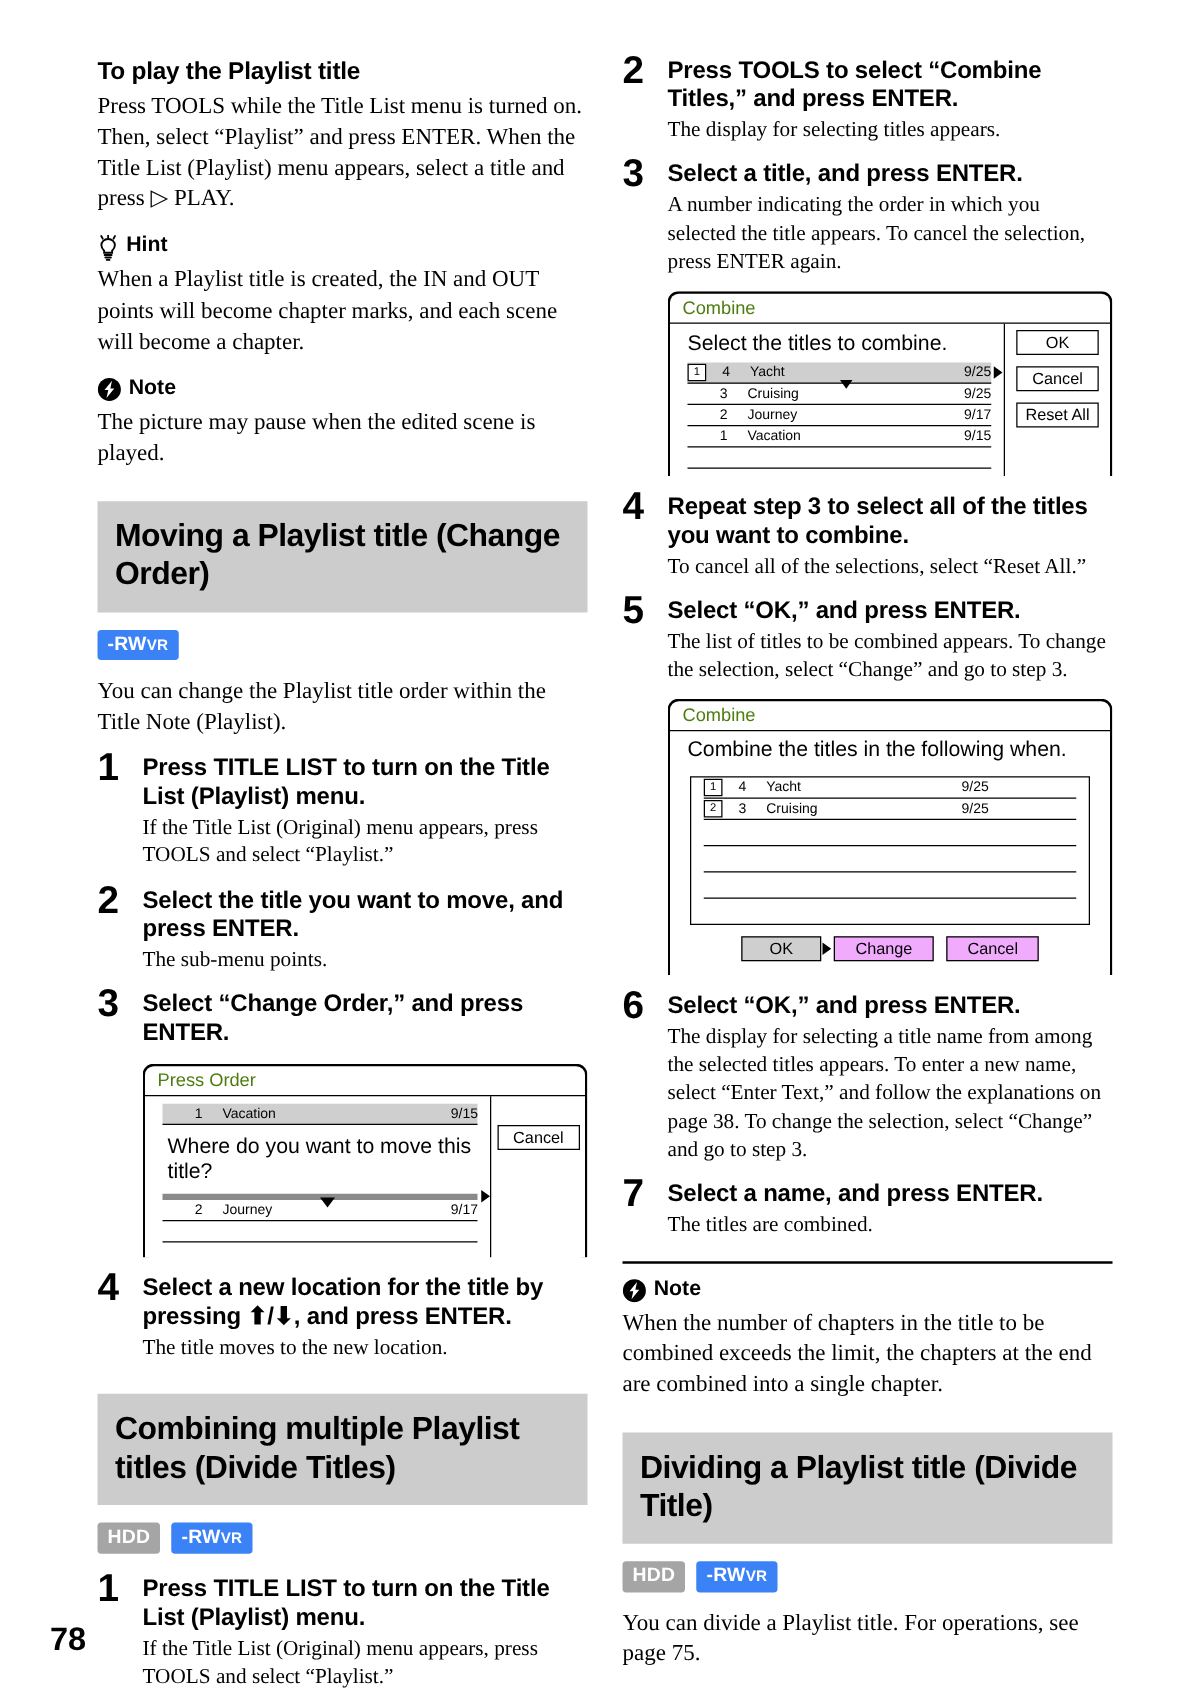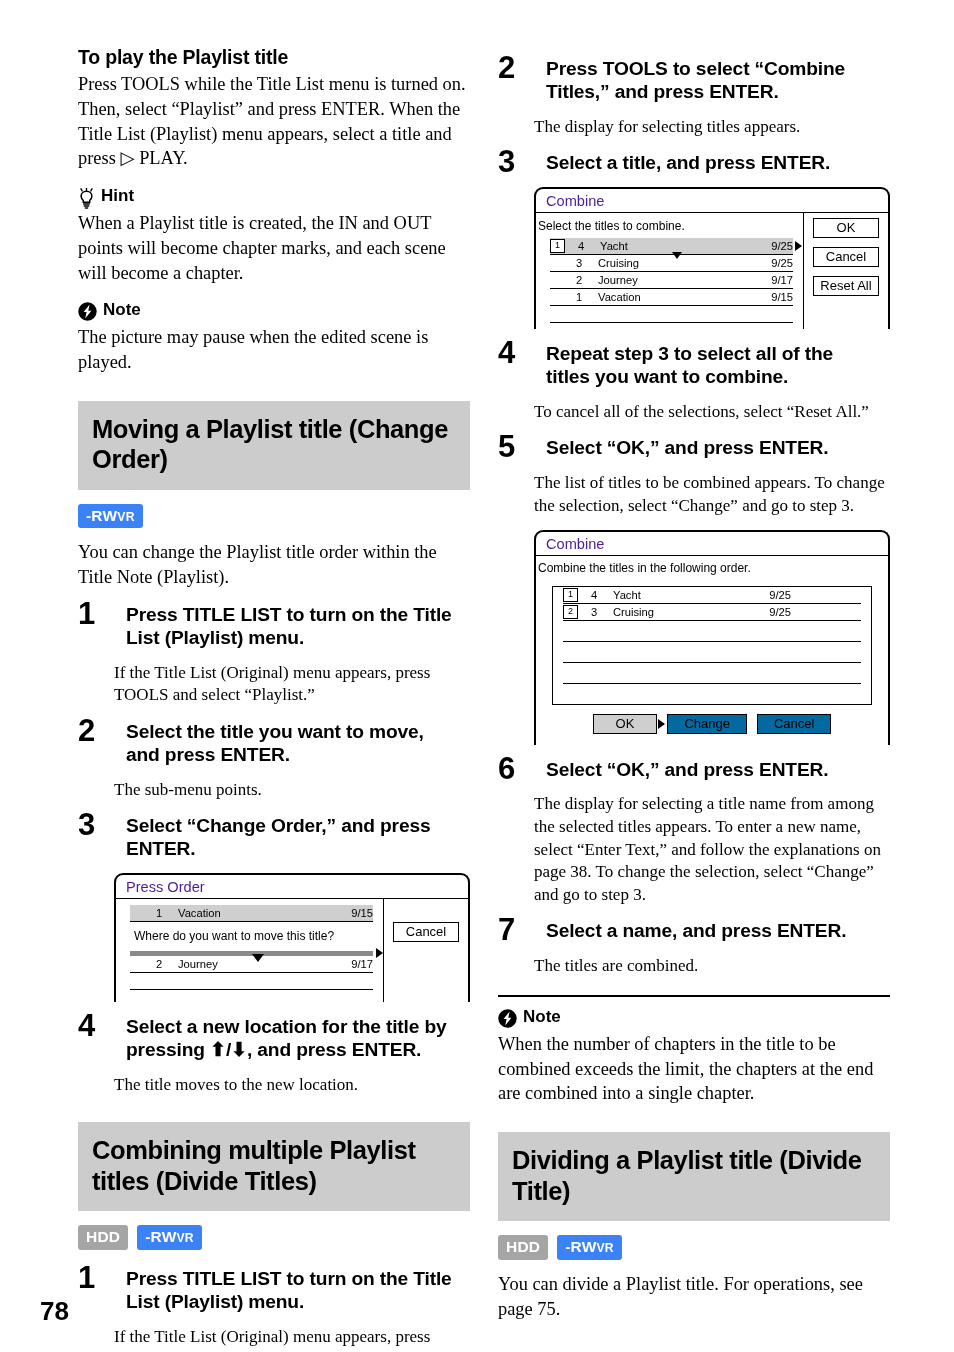--- a/index.html
+++ b/index.html
@@ -123,21 +123,21 @@
     font-family: "Liberation Sans", sans-serif;
     font-weight: bold;
     font-size: 31px;
     line-height: 1;
   }
   .step-title {
     font-family: "Liberation Sans", sans-serif;
     font-weight: bold;
     font-size: 19.2px;
     line-height: 1.19;
-    margin: 12px;
+    margin: 0;
     letter-spacing: -0.15px;
   }
   .step-body {
     font-family: "Liberation Serif", serif;
     font-size: 17px;
     line-height: 1.33;
     margin: 1px 0 0 0;
   }
 
   
@@ -149,35 +149,35 @@
     border-bottom: none;
     border-radius: 9px 9px 0 0;
     background: #fff;
     font-family: "Liberation Sans", sans-serif;
     overflow: hidden;
   }
   .screen-title {
     font-size: 14.6px;
     padding: 4px 0 3px 10px;
     border-bottom: 1.6px solid #000;
-    color: #4c1d95;
+    color: #4d7c0f;
   }
   .screen-inner { display: flex; }
   .screen-main { flex: 1 1 auto; padding: 6px 0 0 0; }
   .screen-side {
     width: 84px;
     border-left: 1.6px solid #000;
     padding: 5px 0 0 0;
     display: flex;
     flex-direction: column;
     align-items: center;
   }
   .prompt {
-    font-size: 12px;
-    padding: 0 0 5px 2px;
+    font-size: 17px;
+    padding: 0 0 5px 14px;
     color: #000;
   }
   .lst { padding: 0 10px 0 14px; }
   .row {
     display: flex;
     align-items: center;
     height: 16px;
     font-size: 11.2px;
     border-bottom: 1.4px solid #000;
     position: relative;
@@ -245,21 +245,21 @@
   }
   .btn-row {
     display: flex;
     justify-content: center;
     gap: 10px;
     padding: 9px 0 11px 0;
   }
   .btn {
     font-size: 13px;
     border: 1.6px solid #000;
-    background: #0369a1;
+    background: #f0abfc;
     padding: 1px 16px 2px 16px;
     text-align: center;
     position: relative;
   }
   .btn.on { background: #cfcfcf; padding: 1px 22px 2px 22px; }
   .btn.on .caret-r { right: -9px; }
 
   
   .pageno {
     position: absolute;
@@ -410,20 +410,22 @@
 
     <div class="step" style="margin-top:0">
       <span class="step-num">2</span>
       <p class="step-title">Press TOOLS to select “Combine Titles,” and press ENTER.</p>
       <p class="step-body">The display for selecting titles appears.</p>
     </div>
 
     <div class="step">
       <span class="step-num">3</span>
       <p class="step-title">Select a title, and press ENTER.</p>
+      <p class="step-body">A number indicating the order in which you selected the title appears.
+To cancel the selection, press ENTER again.</p>
 
       <div class="screen">
         <div class="screen-title">Combine</div>
         <div class="screen-inner">
           <div class="screen-main">
             <div class="prompt">Select the titles to combine.</div>
             <div class="lst">
               <div class="row sel">
                 <span class="ordbox">1</span>
                 <span class="num">4</span>
@@ -470,21 +472,21 @@
     </div>
 
     <div class="step">
       <span class="step-num">5</span>
       <p class="step-title">Select “OK,” and press ENTER.</p>
       <p class="step-body">The list of titles to be combined appears.
 To change the selection, select “Change” and go to step 3.</p>
 
       <div class="screen">
         <div class="screen-title">Combine</div>
-        <div class="prompt" style="padding-top:5px">Combine the titles in the following order.</div>
+        <div class="prompt" style="padding-top:5px">Combine the titles in the following when.</div>
         <div class="box-list">
           <div class="row">
             <span class="ordbox">1</span>
             <span class="num">4</span>
             <span class="name">Yacht</span>
             <span class="date" style="padding-right:70px">9/25</span>
           </div>
           <div class="row">
             <span class="ordbox">2</span>
             <span class="num">3</span>

